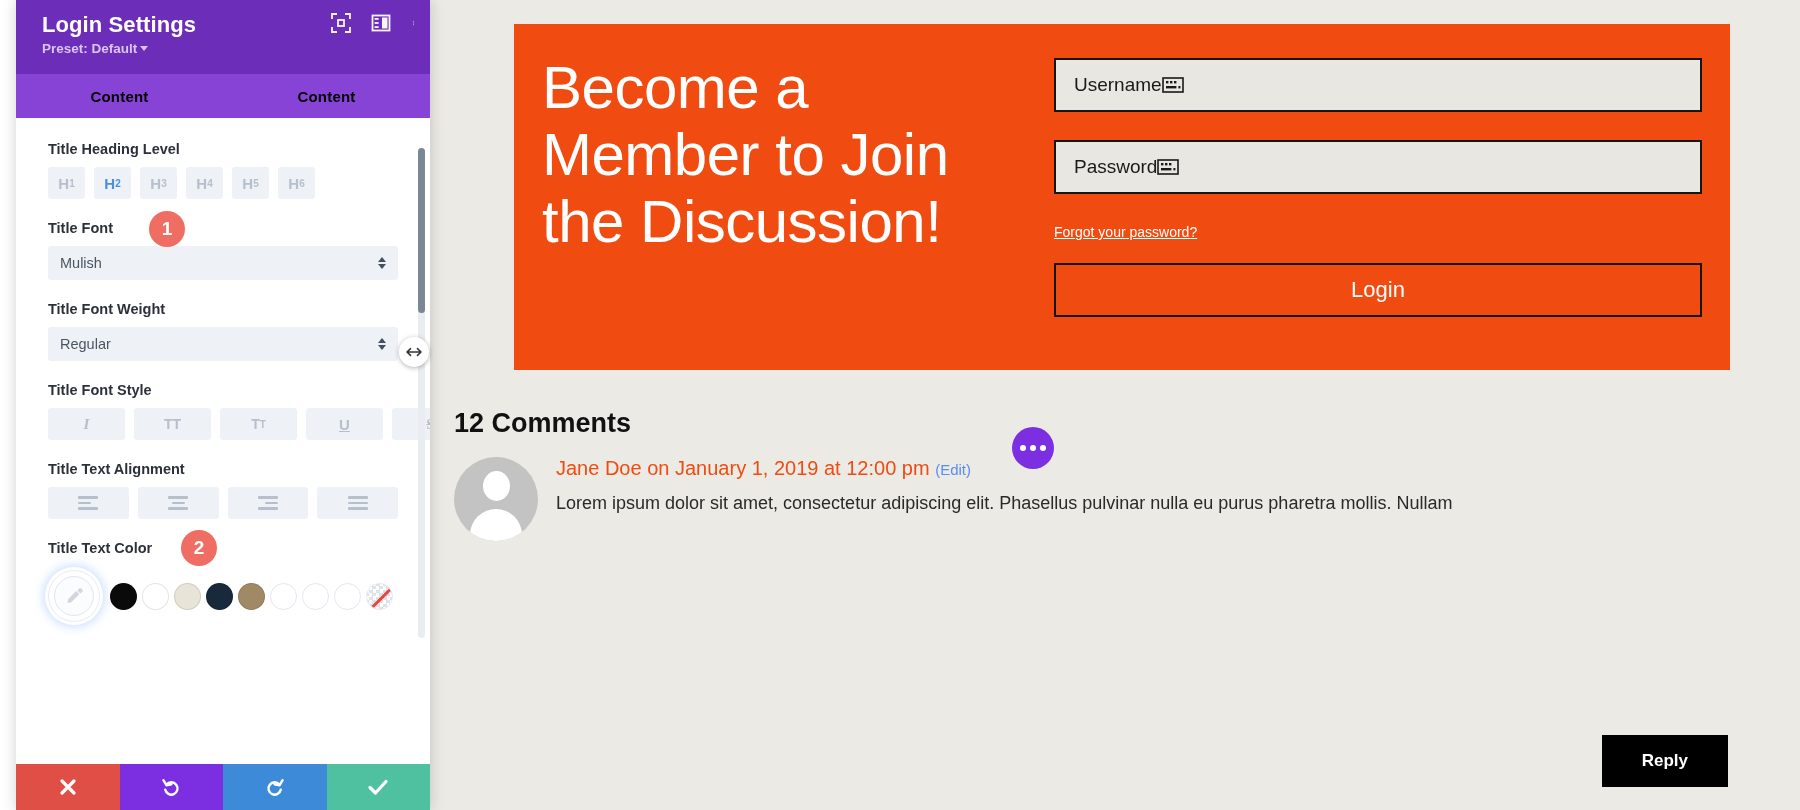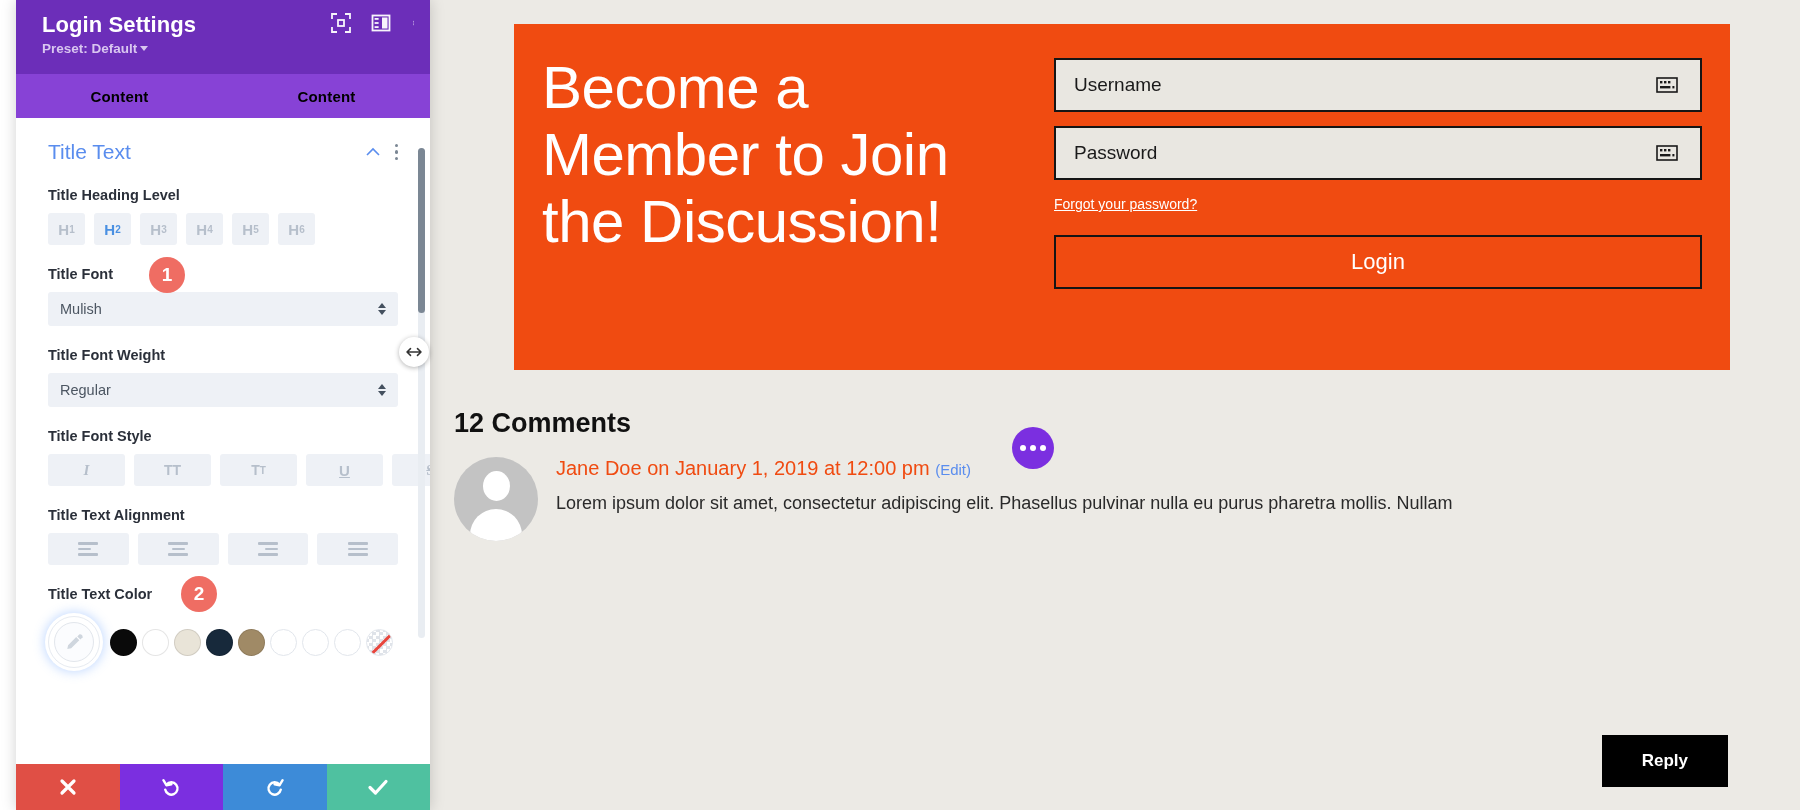--- a/index.html
+++ b/index.html
@@ -202,22 +202,22 @@
     padding: 26px 28px 0 28px;
   }
   .cta-left { flex: 0 0 470px; padding-top: 4px; }
   .cta-left h2 {
     color:#fff; font-size: 60px; line-height: 67px; font-weight: normal;
     letter-spacing: -.5px;
   }
   .cta-right { flex: 1 1 auto; padding-left: 42px; padding-top: 8px;}
   .login-input {
     background:#e9e7e1; border:2px solid #151515;
-    height: 54px; display:flex; align-items:center; justify-content:space-between;
-    padding: 0 22px 0 18px; margin-bottom: 14px; cursor:text;
+    height: 54px; display:flex; align-items:center; justify-content:flex-start;
+    padding: 0 22px 0 18px; margin-bottom: 28px; cursor:text;
   }
   .login-input span { font-size: 19px; color:#1a1a1a; }
   .pw-icon { width:22px; height:18px; display:block; }
   .forgot {
     color:#fff; font-size:14px; text-decoration: underline; display:inline-block;
     margin-top: 2px; cursor:pointer;
   }
   .login-btn {
     margin-top: 22px; border:2px solid #151515; height: 54px;
     display:flex; align-items:center; justify-content:center;
@@ -354,33 +354,20 @@
     </div>
 
     <div class="panel-tabs">
       <div class="panel-tab">Content</div>
       <div class="panel-tab">Content</div>
     </div>
 
     <div class="panel-body">
       <div class="panel-scroll">
 
-        <div class="section-head">
-          <div class="section-title">Title Text</div>
-          <div class="section-actions">
-            <svg class="chev-up" viewBox="0 0 16 16">
-              <path d="M2 11 L8 5 L14 11" fill="none" stroke="#5a8dee" stroke-width="1.6"></path>
-            </svg>
-            <div class="vdots">
-                <i></i>
-                <i></i>
-                <i></i>
-              </div>
-          </div>
-        </div>
 
         <div class="field">
           <div class="field-label">Title Heading Level</div>
           <div class="btn-row">
             <div class="opt-btn">H<sub>1</sub></div>
             <div class="opt-btn active">H<sub>2</sub></div>
             <div class="opt-btn">H<sub>3</sub></div>
             <div class="opt-btn">H<sub>4</sub></div>
             <div class="opt-btn">H<sub>5</sub></div>
             <div class="opt-btn">H<sub>6</sub></div>

